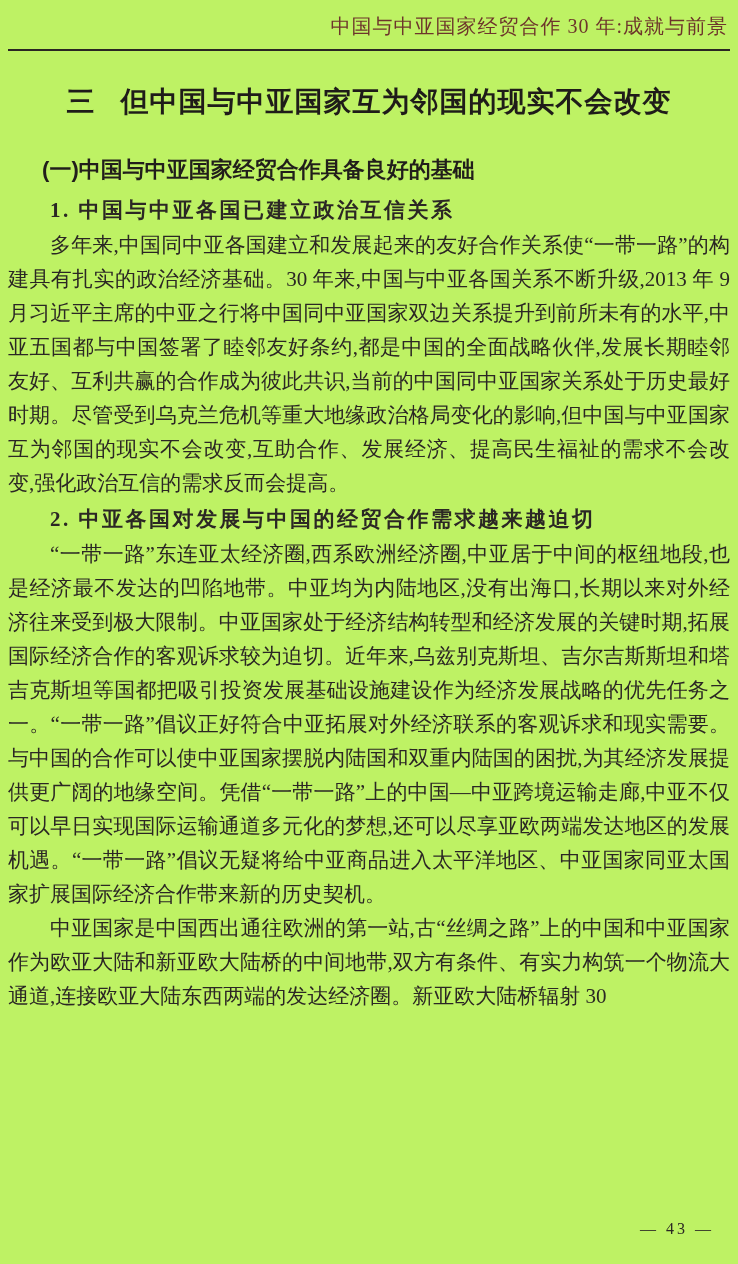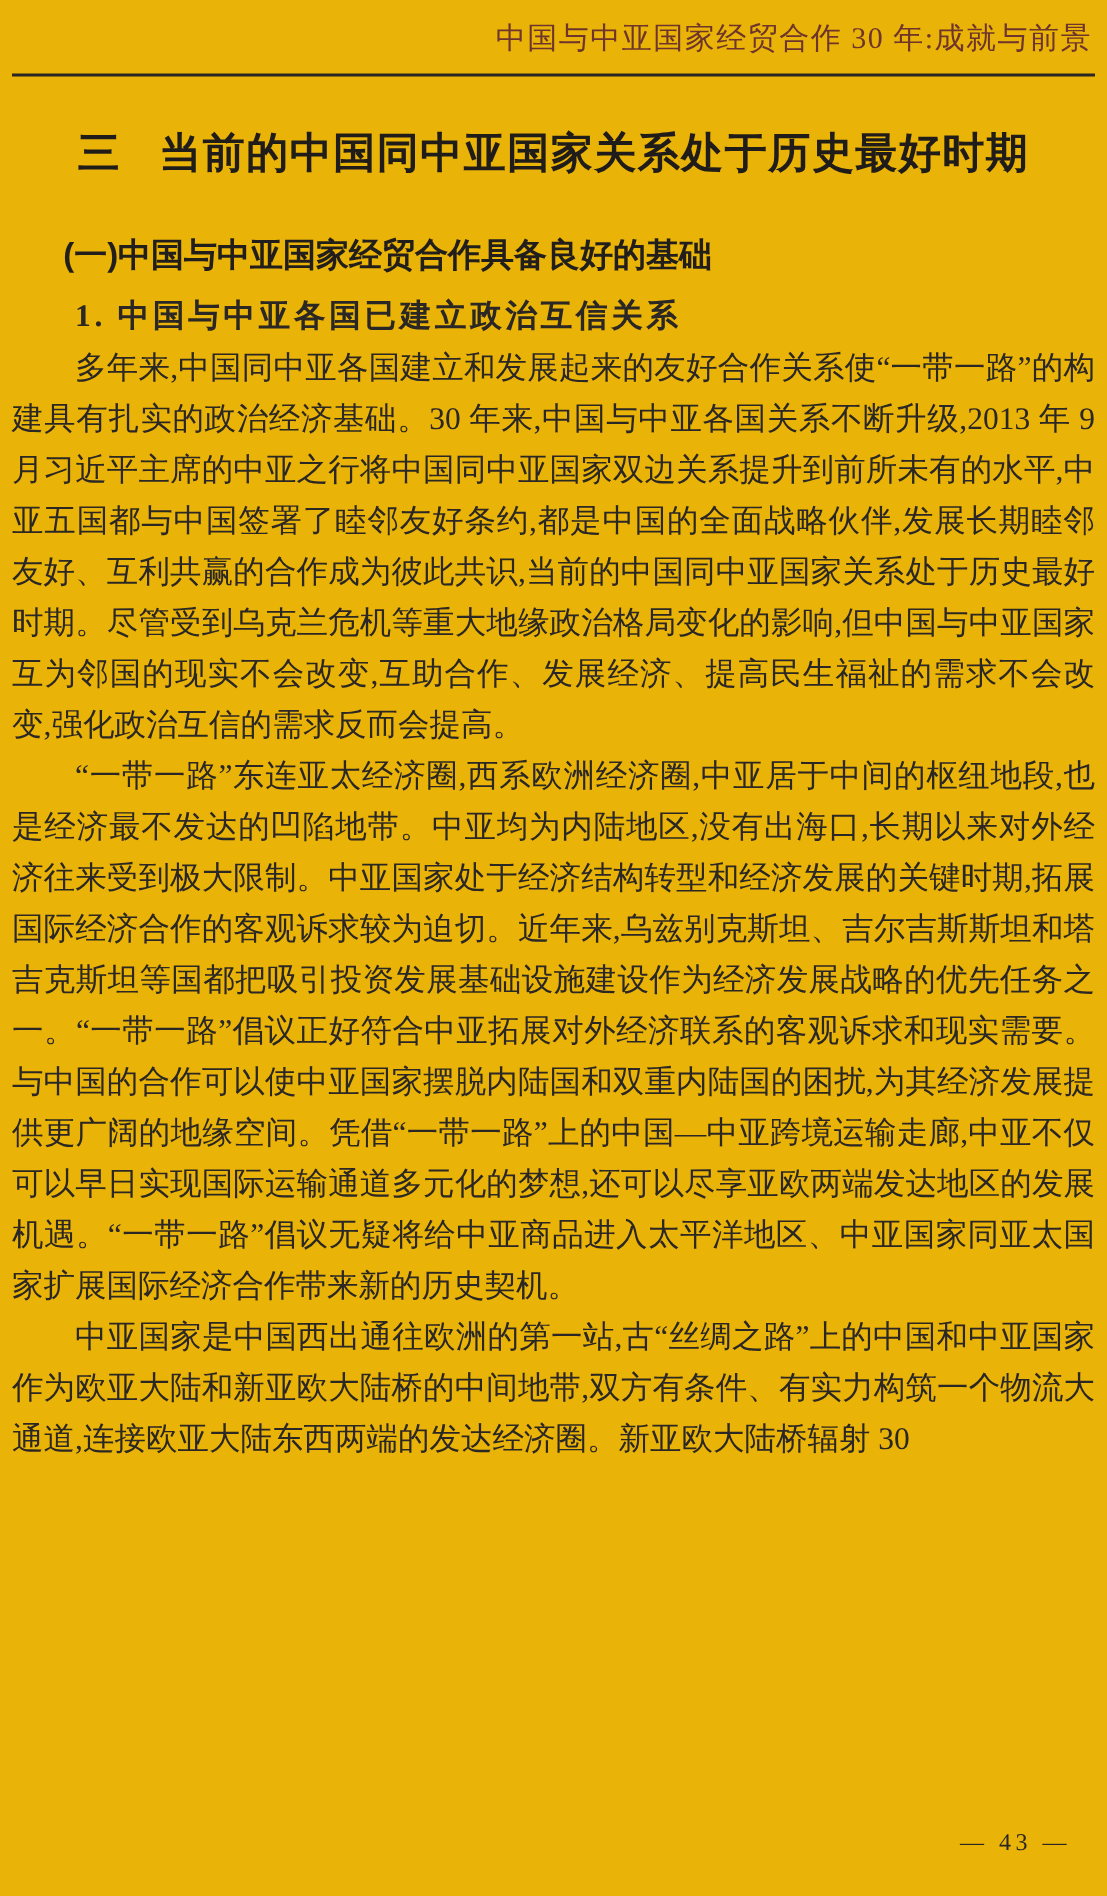--- a/index.html
+++ b/index.html
@@ -5,21 +5,21 @@
   html, body {
     margin: 0;
     padding: 0;
     background: #ffffff;
   }
   .page {
     position: relative;
     width: 738px;
     height: 1264px;
     margin: 0 auto;
-    background: #eab308;
+    background: #bef264;
     overflow: hidden;
     box-sizing: border-box;
     padding: 12px 8px 0 8px;
     font-family: "Liberation Serif", "DejaVu Serif", serif;
   }
   .running-head {
     text-align: right;
     font-size: 20px;
     line-height: 28px;
     letter-spacing: 1px;
@@ -94,28 +94,29 @@
   <div class="running-head">
     <span>中国与中亚国家经贸合作 30 年:成就与前景</span>
   </div>
 
   <div class="head-rule"></div>
 
   <div class="body-text">
 
 
     <h1 class="section-heading">
-      <span class="sec-num">三</span><span>当前的中国同中亚国家关系处于历史最好时期</span>
+      <span class="sec-num">三</span><span>但中国与中亚国家互为邻国的现实不会改变</span>
     </h1>
 
     <h2 class="subsection-heading">(一)中国与中亚国家经贸合作具备良好的基础</h2>
 
     <h3 class="item-heading">1. 中国与中亚各国已建立政治互信关系</h3>
     <p class="para indent">多年来,中国同中亚各国建立和发展起来的友好合作关系使“一带一路”的构建具有扎实的政治经济基础。30 年来,中国与中亚各国关系不断升级,2013 年 9 月习近平主席的中亚之行将中国同中亚国家双边关系提升到前所未有的水平,中亚五国都与中国签署了睦邻友好条约,都是中国的全面战略伙伴,发展长期睦邻友好、互利共赢的合作成为彼此共识,当前的中国同中亚国家关系处于历史最好时期。尽管受到乌克兰危机等重大地缘政治格局变化的影响,但中国与中亚国家互为邻国的现实不会改变,互助合作、发展经济、提高民生福祉的需求不会改变,强化政治互信的需求反而会提高。</p>
 
+    <h3 class="item-heading">2. 中亚各国对发展与中国的经贸合作需求越来越迫切</h3>
     <p class="para indent">“一带一路”东连亚太经济圈,西系欧洲经济圈,中亚居于中间的枢纽地段,也是经济最不发达的凹陷地带。中亚均为内陆地区,没有出海口,长期以来对外经济往来受到极大限制。中亚国家处于经济结构转型和经济发展的关键时期,拓展国际经济合作的客观诉求较为迫切。近年来,乌兹别克斯坦、吉尔吉斯斯坦和塔吉克斯坦等国都把吸引投资发展基础设施建设作为经济发展战略的优先任务之一。“一带一路”倡议正好符合中亚拓展对外经济联系的客观诉求和现实需要。与中国的合作可以使中亚国家摆脱内陆国和双重内陆国的困扰,为其经济发展提供更广阔的地缘空间。凭借“一带一路”上的中国—中亚跨境运输走廊,中亚不仅可以早日实现国际运输通道多元化的梦想,还可以尽享亚欧两端发达地区的发展机遇。“一带一路”倡议无疑将给中亚商品进入太平洋地区、中亚国家同亚太国家扩展国际经济合作带来新的历史契机。</p>
 
     <p class="para indent">中亚国家是中国西出通往欧洲的第一站,古“丝绸之路”上的中国和中亚国家作为欧亚大陆和新亚欧大陆桥的中间地带,双方有条件、有实力构筑一个物流大通道,连接欧亚大陆东西两端的发达经济圈。新亚欧大陆桥辐射 30</p>
 
   </div>
 
   <div class="page-number">— 43 —</div>
 
 </div>
 

